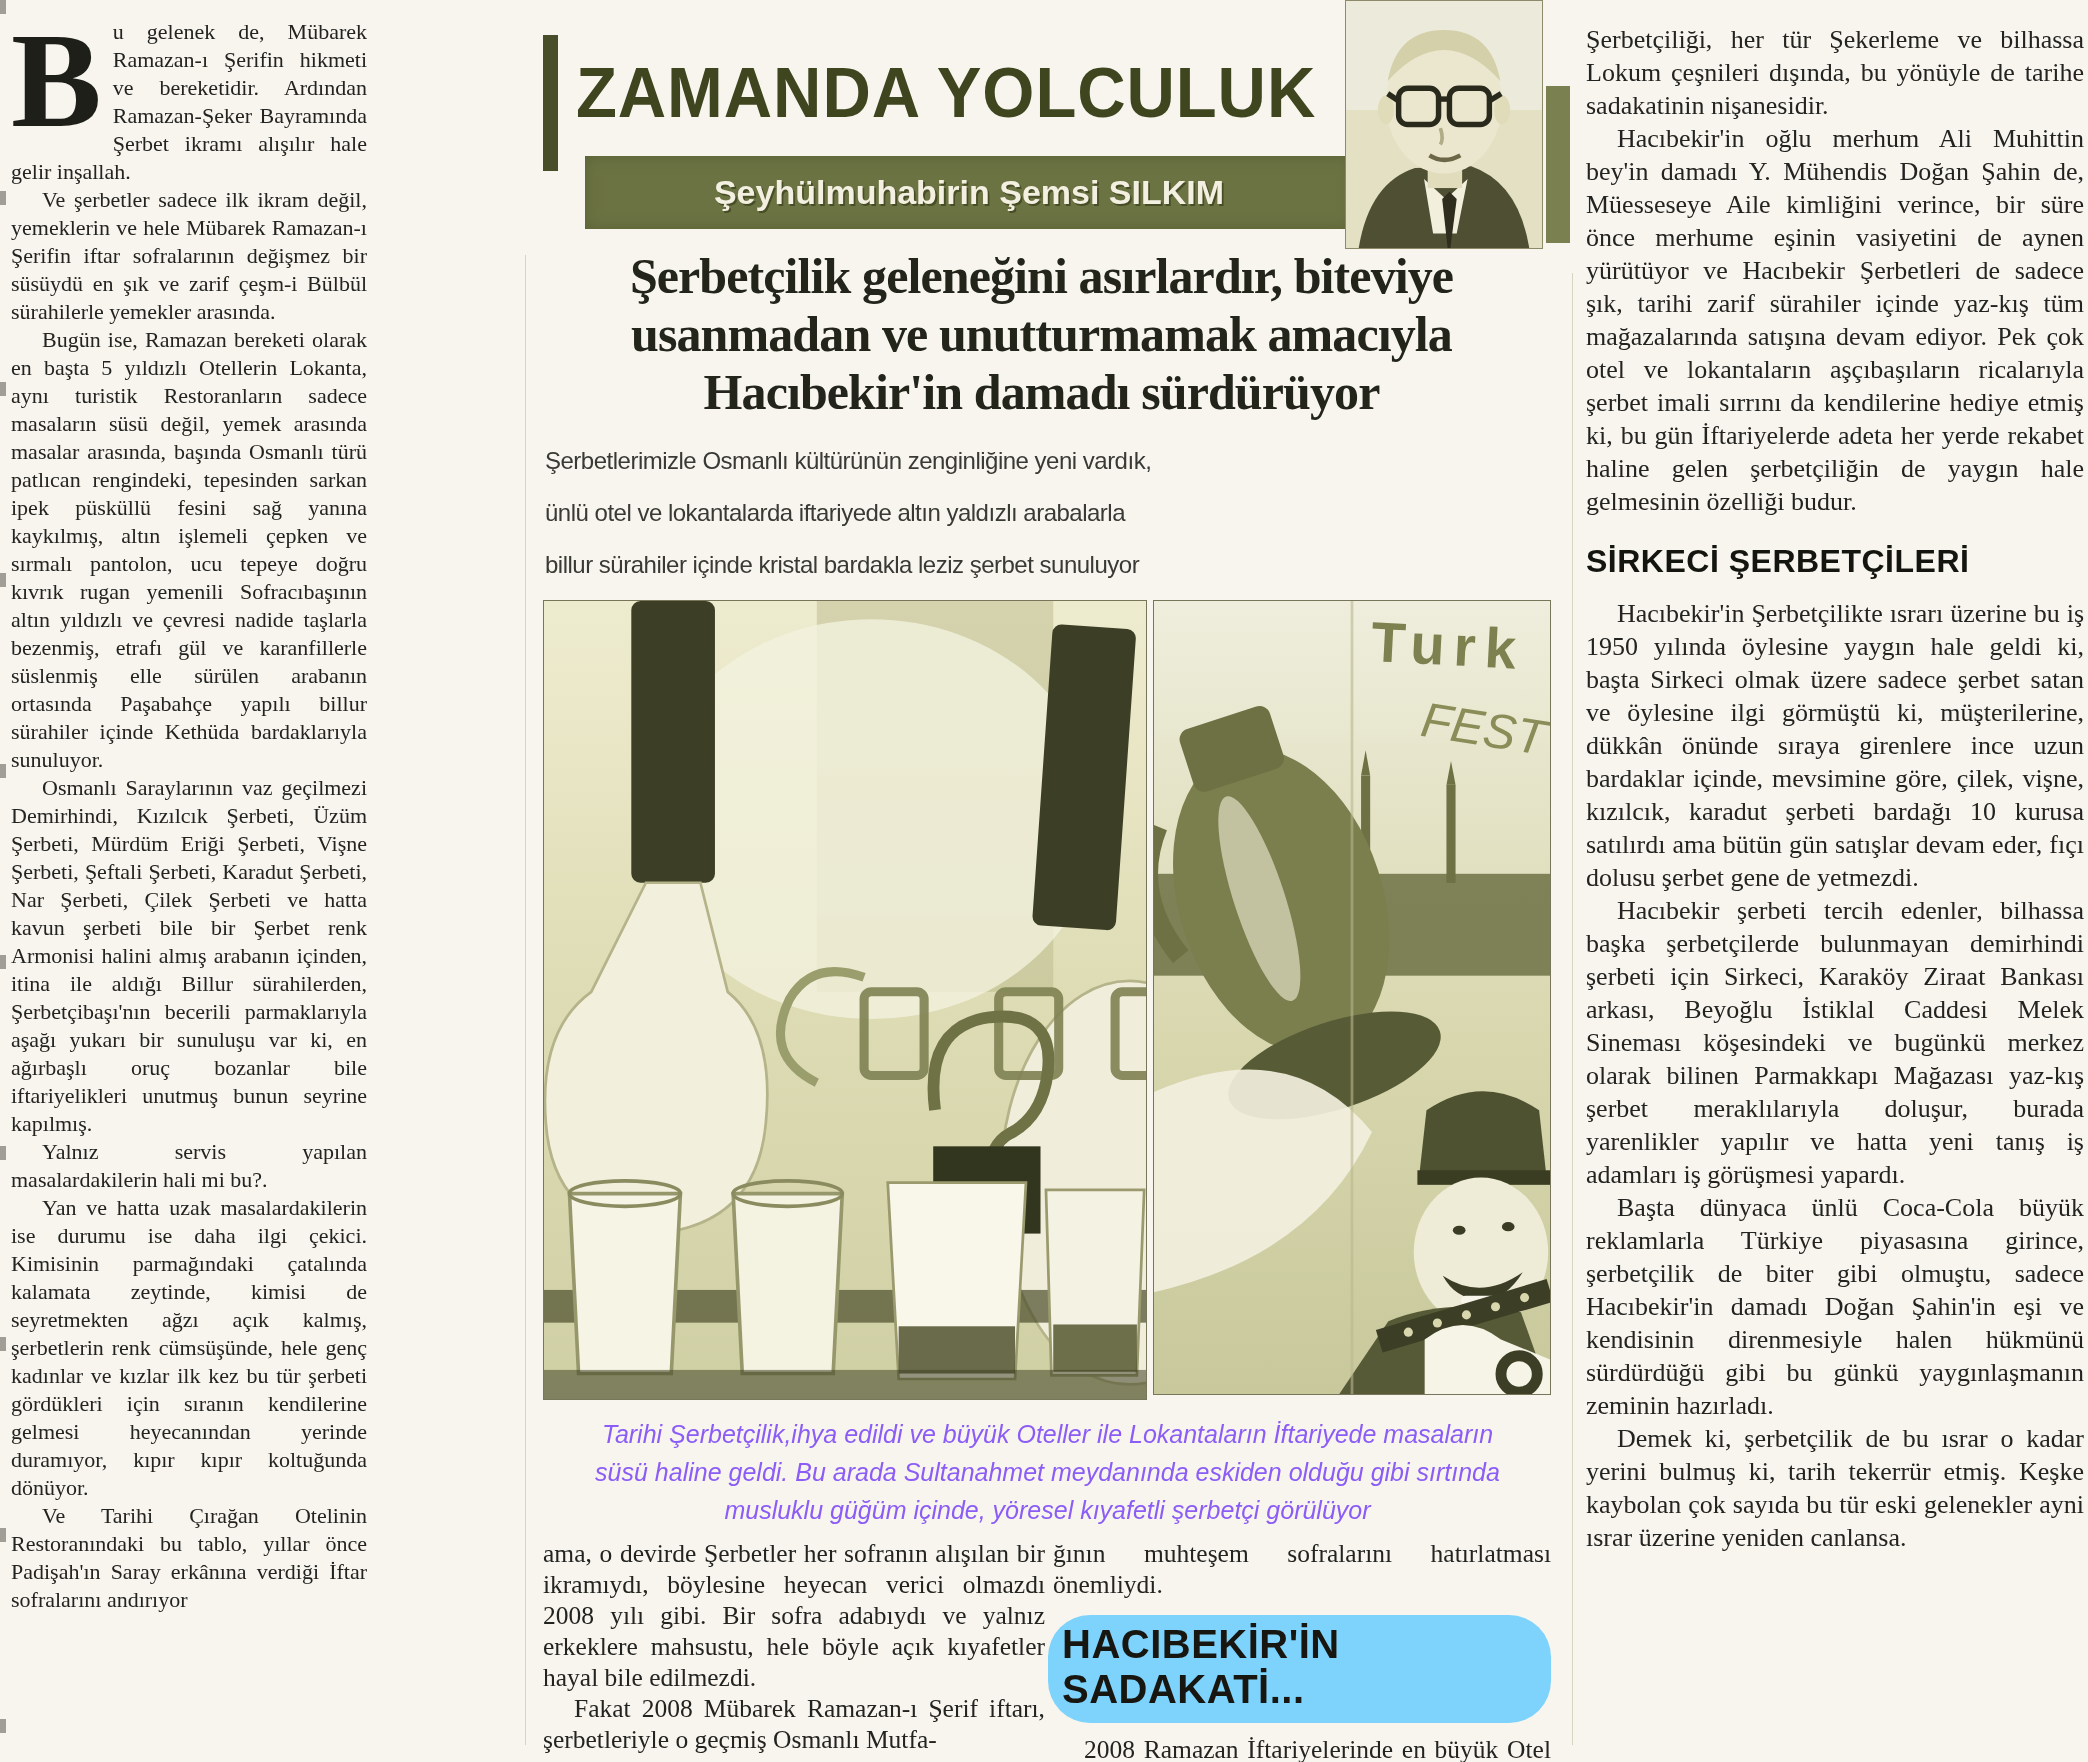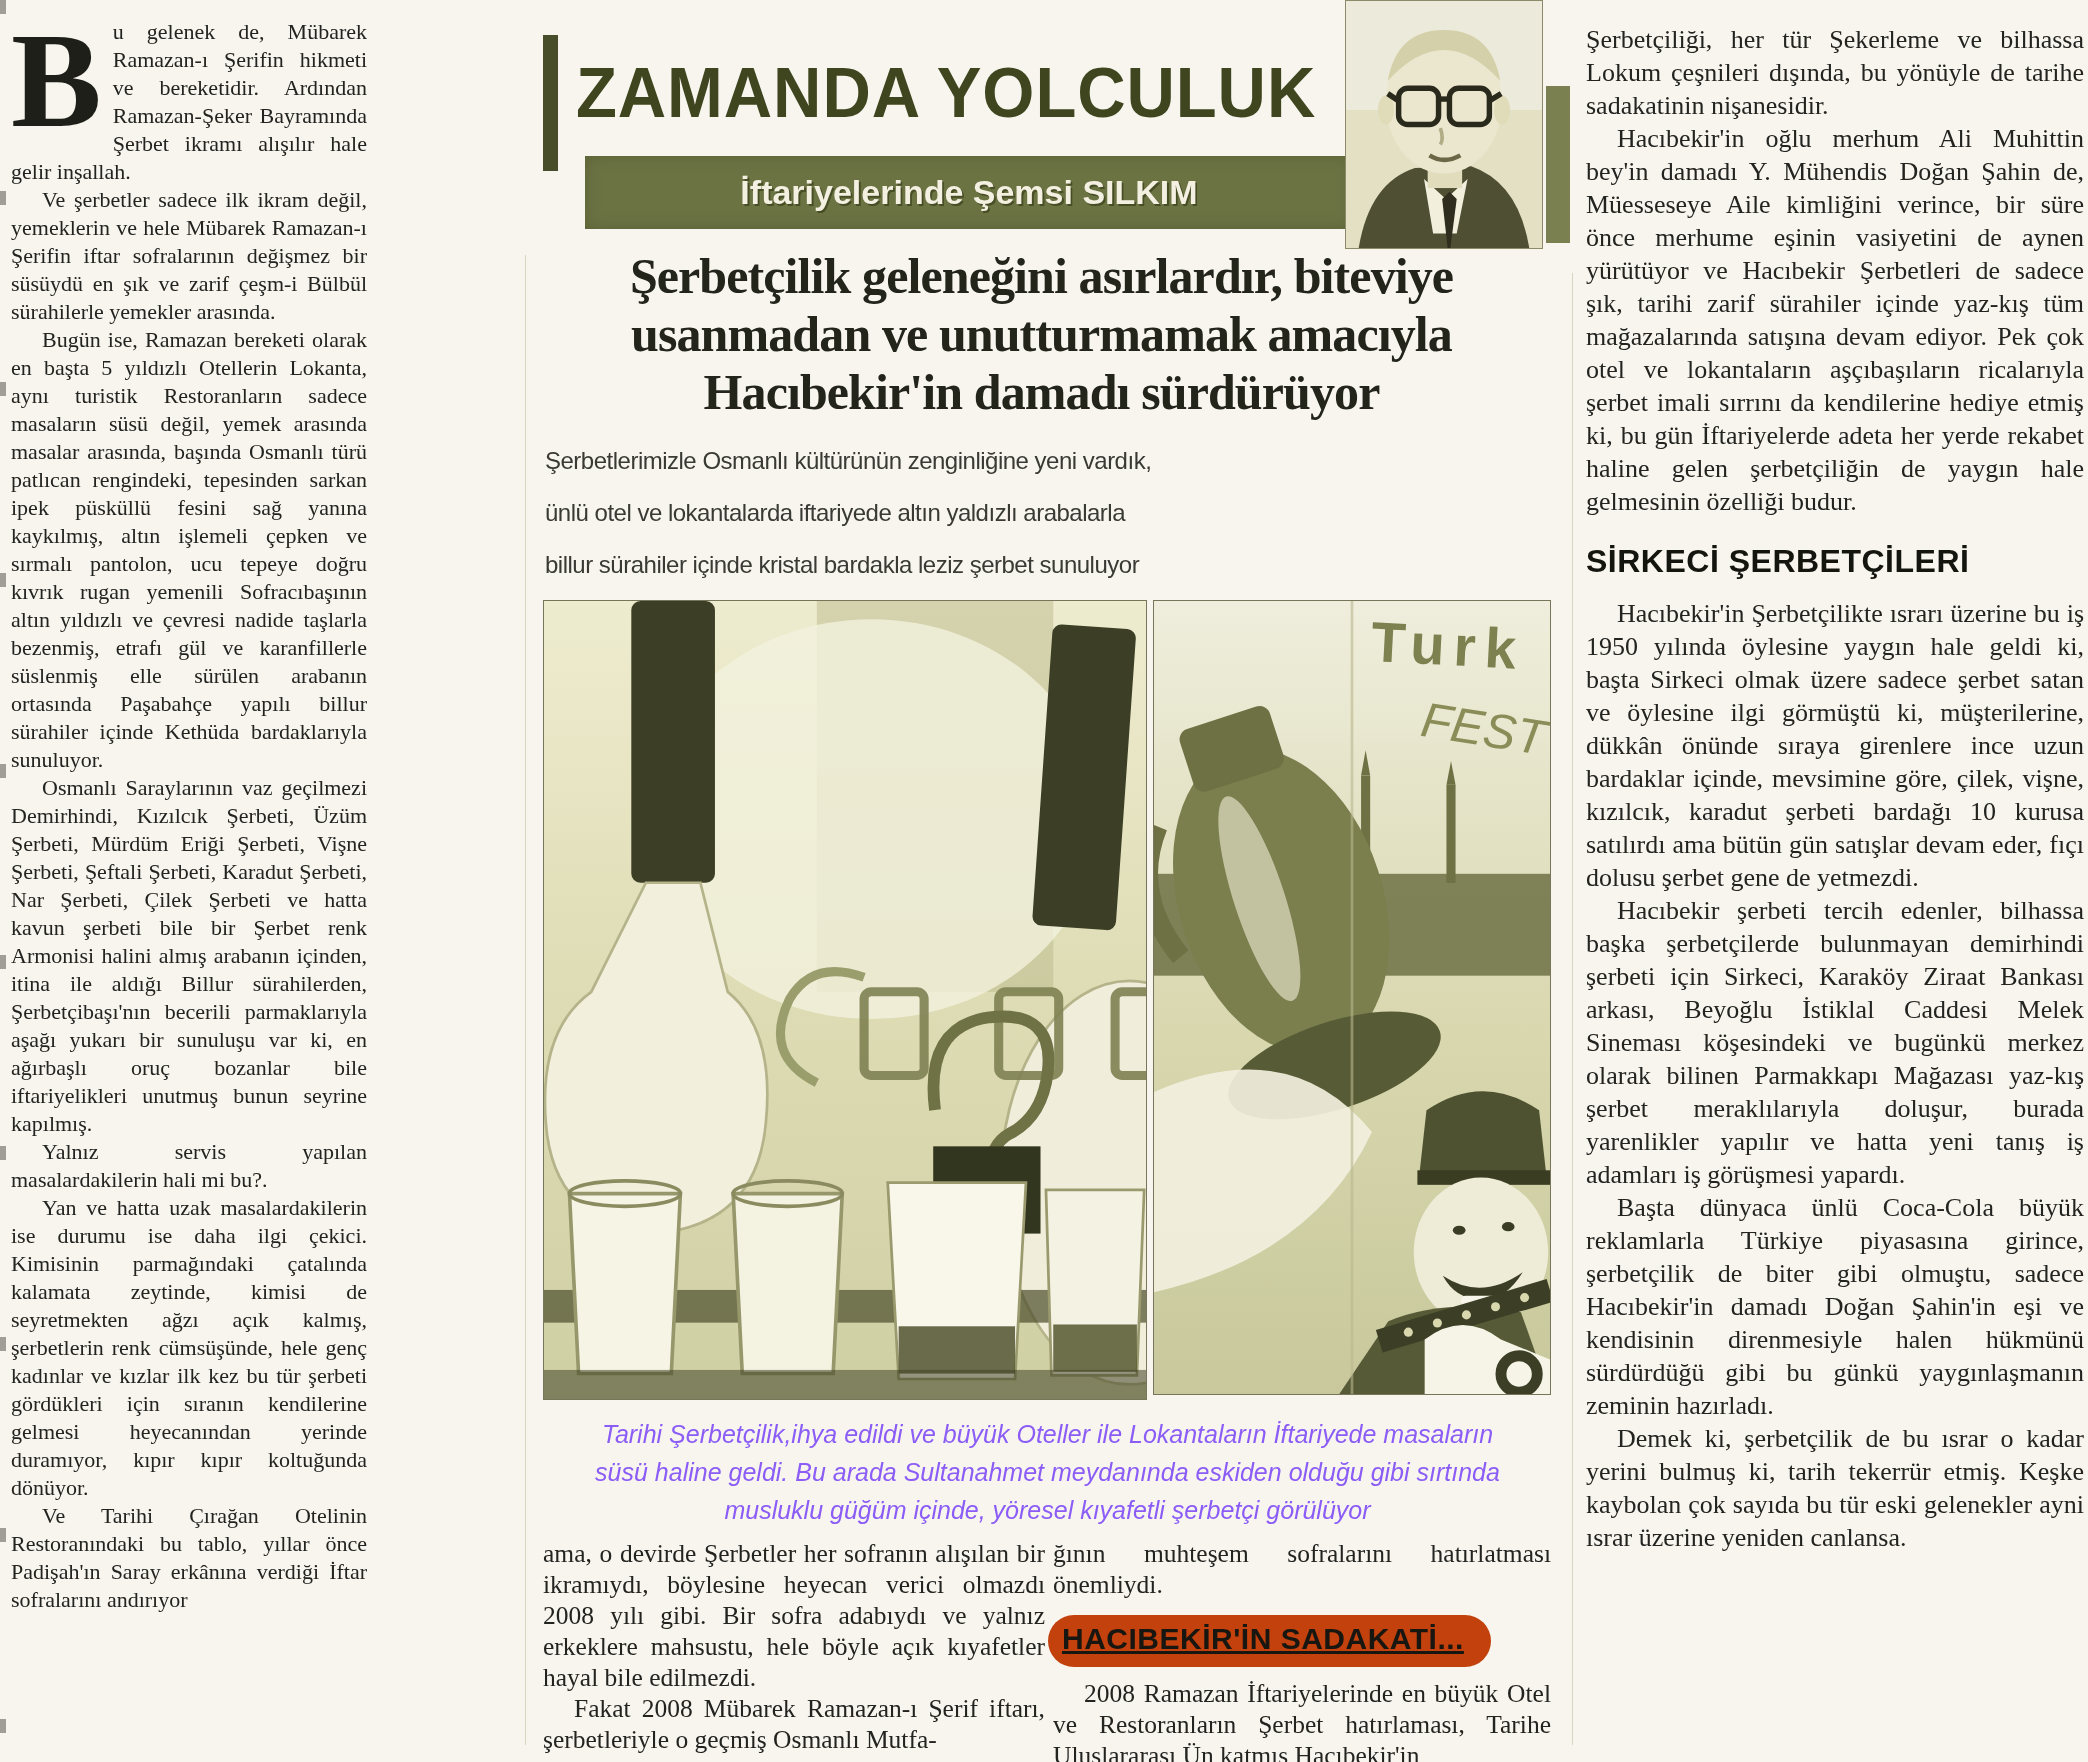--- a/index.html
+++ b/index.html
@@ -32,23 +32,23 @@
   
   .photo-left{position:absolute;left:543px;top:600px;width:602px;height:798px;border:0.9px solid #77755a;}
   .photo-right{position:absolute;left:1153px;top:600px;width:396px;height:793px;border:0.9px solid #77755a;}
   .photo-left svg,.photo-right svg,.portrait svg{display:block;width:100%;height:100%;}
   .caption{position:absolute;left:545px;top:1415px;width:1005px;text-align:center;
         font-family:"Liberation Sans",sans-serif;font-style:italic;font-size:25px;line-height:38px;color:#8b5cf6;}
   
   .mid-col-a{position:absolute;left:543px;top:1538px;width:502px;}
   .mid-col-b{position:absolute;left:1053px;top:1538px;width:498px;}
   .mid-col-a p,.mid-col-b p{margin:0;font-size:25.5px;line-height:31px;text-align:justify;}
-  .pill{display:inline-block;background:#c2410c;border-radius:42px;padding:7.3px 27px 11px 14.5px;
-        font-family:"Liberation Sans",sans-serif;font-weight:bold;font-size:30px;color:#181610;
-        margin:14.5px 0 11px -5.5px;letter-spacing:0.5px;text-decoration:underline;}
+  .pill{display:inline-block;background:#7dd3fc;border-radius:42px;padding:7.3px 27px 11px 14.5px;
+        font-family:"Liberation Sans",sans-serif;font-weight:bold;font-size:40px;color:#181610;
+        margin:14.5px 0 11px -5.5px;letter-spacing:0.5px;}
   
   .col-right{position:absolute;left:1586px;top:23px;width:498px;}
   .col-right p{margin:0;font-size:26px;line-height:33px;text-align:justify;}
   .section-head{font-family:"Liberation Sans",sans-serif;font-weight:bold;font-size:32px;line-height:1.1;
         color:#15150f;margin:25.5px 0 18px;letter-spacing:0.5px;}
 </style>
 </head>
 <body>
 
 <div class="page">
@@ -62,21 +62,21 @@
     <p class="ind">Bugün ise, Ramazan bereketi olarak en başta 5 yıldızlı Otellerin Lokanta, aynı turistik Restoranların sadece masaların süsü değil, yemek arasında masalar arasında, başında Osmanlı türü patlıcan rengindeki, tepesinden sarkan ipek püsküllü fesini sağ yanına kaykılmış, altın işlemeli çepken ve sırmalı pantolon, ucu tepeye doğru kıvrık rugan yemenili Sofracıbaşının altın yıldızlı ve çevresi nadide taşlarla bezenmiş, etrafı gül ve karanfillerle süslenmiş elle sürülen arabanın ortasında Paşabahçe yapılı billur sürahiler içinde Kethüda bardaklarıyla  sunuluyor.</p>
     <p class="ind">Osmanlı Saraylarının vaz geçilmezi Demirhindi, Kızılcık Şerbeti, Üzüm Şerbeti, Mürdüm Eriği Şerbeti, Vişne Şerbeti, Şeftali Şerbeti, Karadut Şerbeti, Nar Şerbeti, Çilek Şerbeti ve hatta kavun şerbeti bile bir Şerbet renk Armonisi halini almış arabanın içinden, itina ile aldığı Billur sürahilerden, Şerbetçibaşı'nın becerili parmaklarıyla aşağı yukarı bir sunuluşu var ki, en ağırbaşlı oruç bozanlar bile iftariyelikleri unutmuş bunun seyrine kapılmış.</p>
     <p class="ind">Yalnız servis yapılan masalardakilerin hali mi bu?.</p>
     <p class="ind">Yan ve hatta uzak masalardakilerin ise durumu ise daha ilgi çekici. Kimisinin parmağındaki çatalında kalamata zeytinde, kimisi de seyretmekten ağzı açık kalmış, şerbetlerin renk cümsüşünde, hele genç kadınlar ve kızlar ilk kez bu tür şerbeti gördükleri için sıranın kendilerine gelmesi heyecanından yerinde duramıyor, kıpır kıpır koltuğunda dönüyor.</p>
     <p class="ind">Ve Tarihi Çırağan Otelinin Restoranındaki bu tablo, yıllar önce Padişah'ın Saray erkânına verdiği İftar sofralarını andırıyor</p>
   </div>
 
   <div class="mast-tick"></div>
   <div class="mast-title">ZAMANDA YOLCULUK</div>
   <div class="mast-bar">
-    <span>İftariyelerinde Şemsi SILKIM</span>
+    <span>Şeyhülmuhabirin Şemsi SILKIM</span>
   </div>
   <div class="portrait">
     <svg viewBox="0 0 216 272" preserveAspectRatio="none">
       <defs>
         <linearGradient id="gP" x1="0" y1="0" x2="0" y2="1">
           <stop offset="0" stop-color="#eceadq" stop-opacity="0"></stop>
         </linearGradient>
       </defs>
       <rect width="216" height="272" fill="#e3e0c4"></rect>
       <rect x="0" y="0" width="216" height="120" fill="#eceada"></rect>

